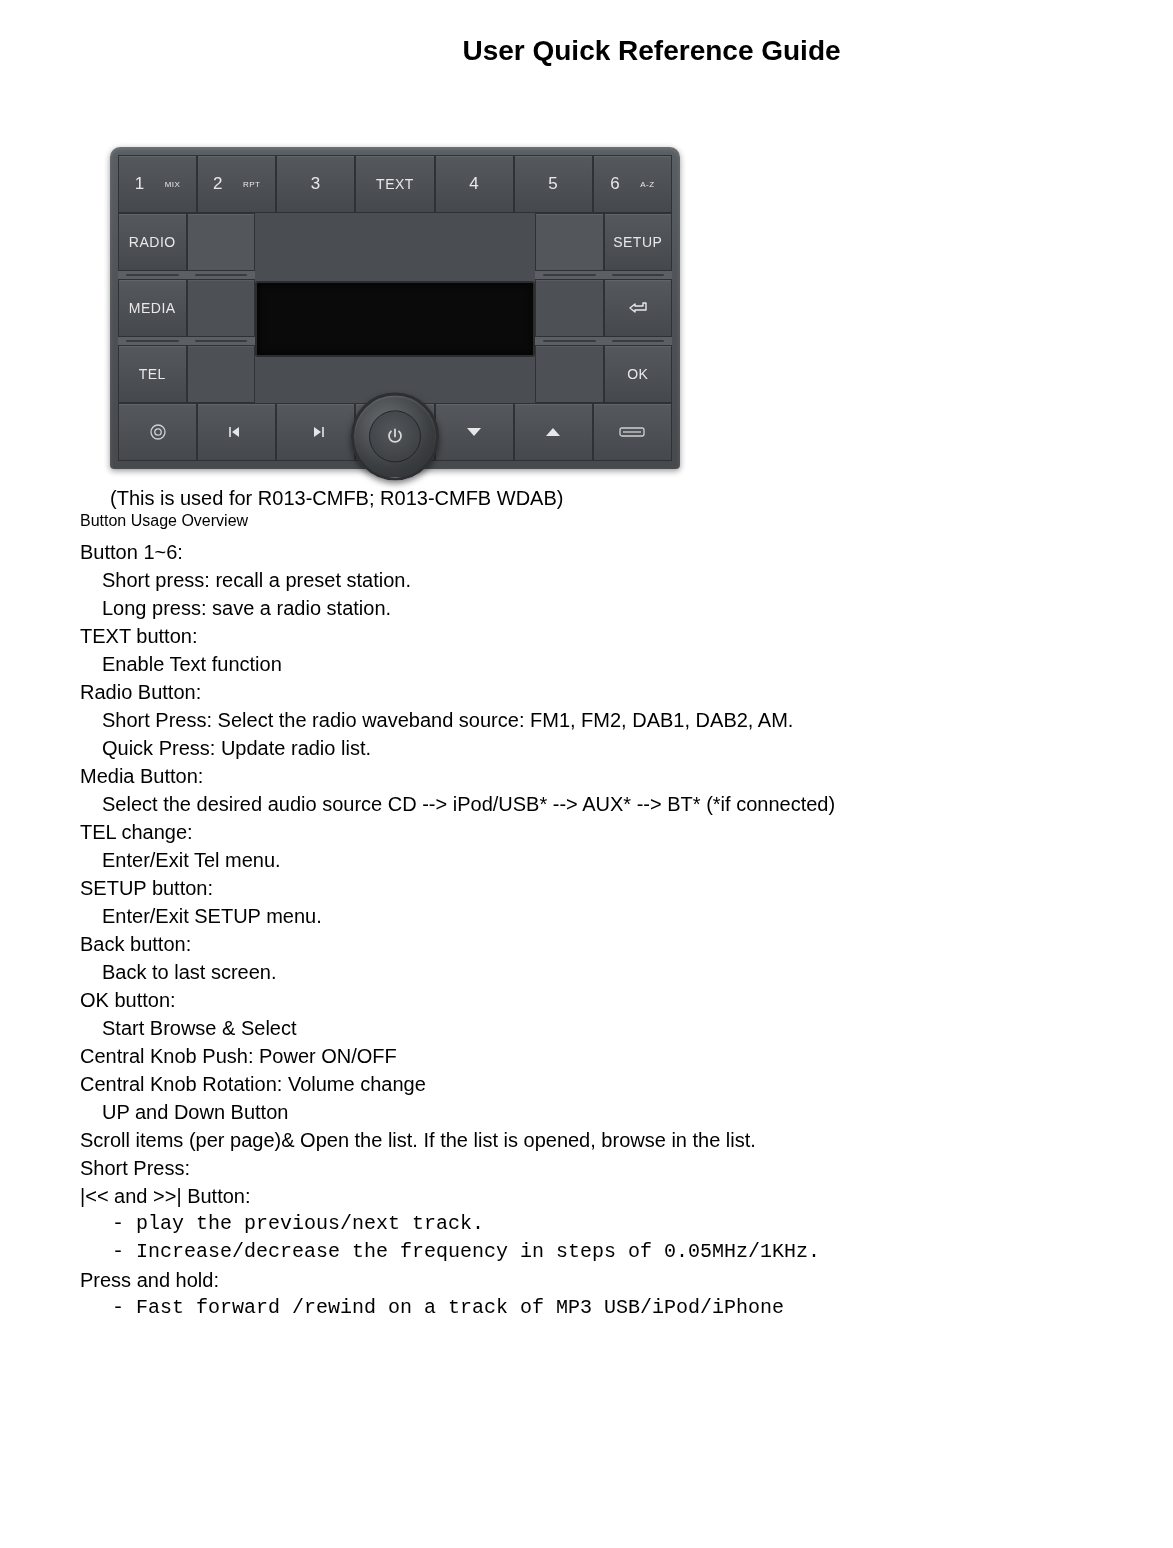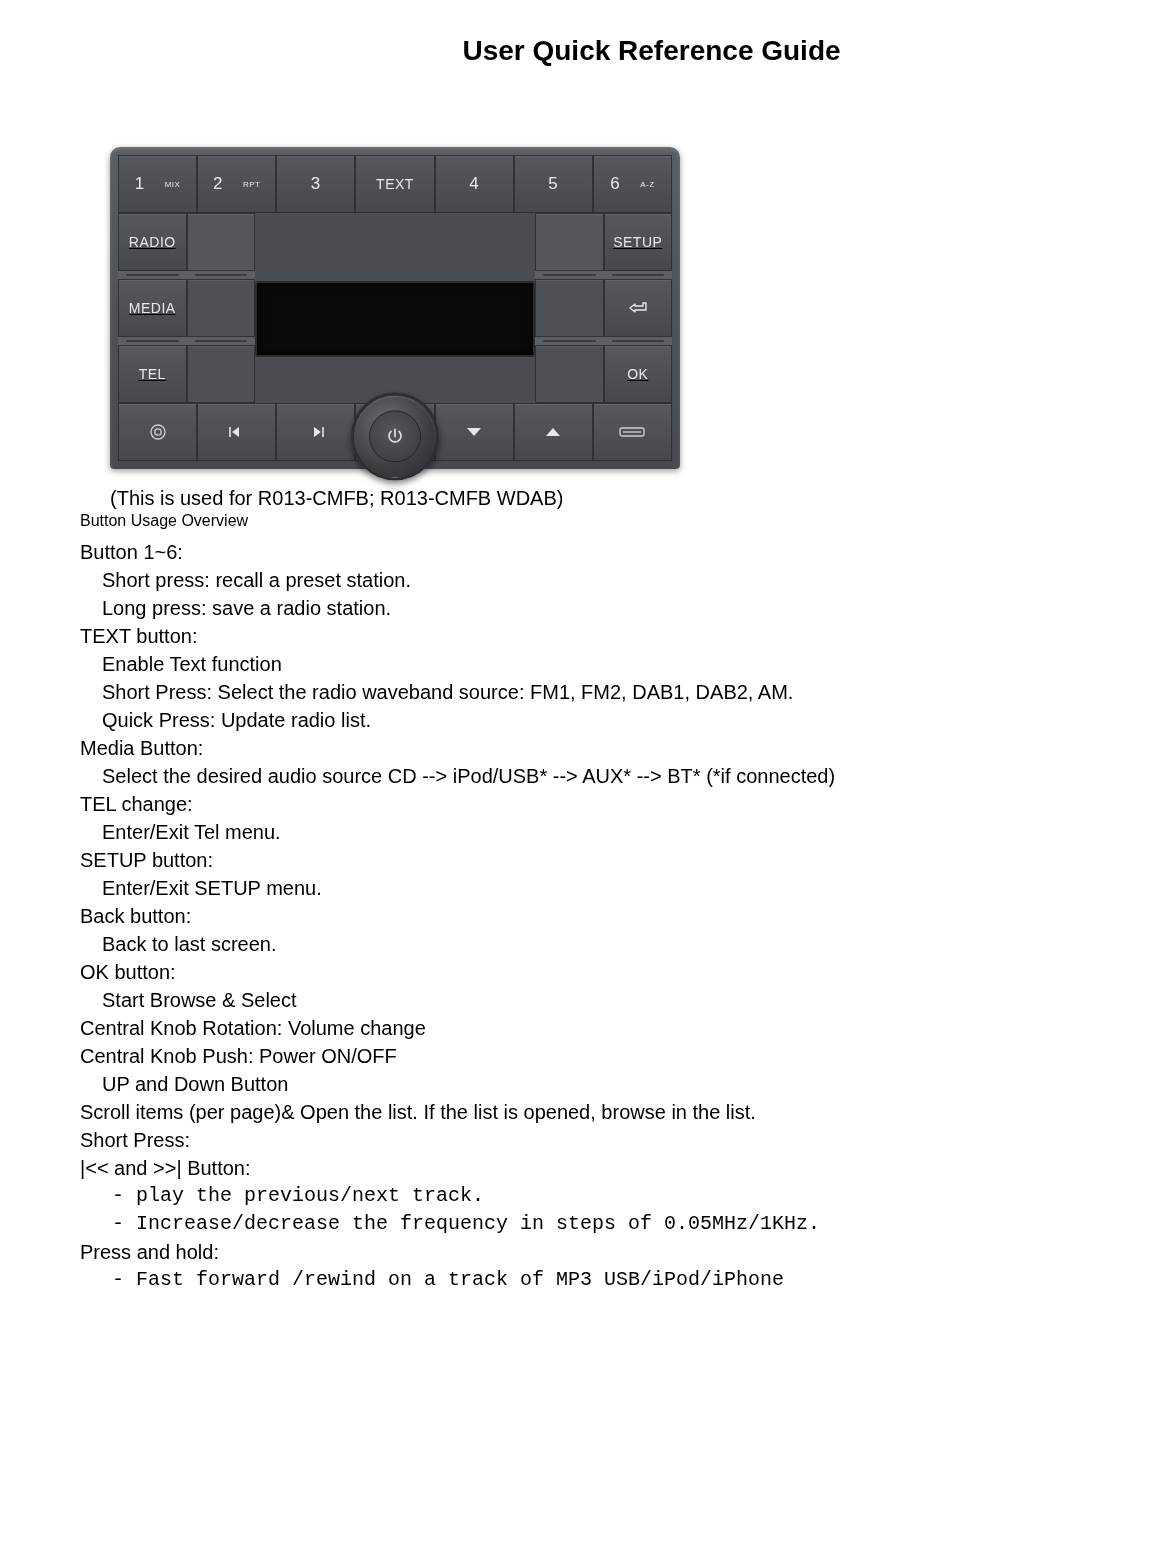--- a/index.html
+++ b/index.html
@@ -49,21 +49,20 @@
     }
     .panel-btn .num {
       font-size: 17px;
     }
     .panel-btn .sub {
       font-size: 8px;
       margin-left: 20px;
     }
     .mid-wrap {
       display: flex;
-      text-decoration: underline;
     }
     .mid-col {
       display: flex;
       flex-direction: column;
       width: 90px;
     }
     .tall-btn {
       height: 58px;
       border: 1px solid #2f3235;
       background: linear-gradient(180deg, #55595d 0%, #45484c 100%);
@@ -316,34 +315,35 @@
 <div class="caption">(This is used for R013-CMFB; R013-CMFB WDAB)</div>
 
 <div class="section-title">Button Usage Overview</div>
 
 <div class="body-text">
   <div>Button 1~6:</div>
   <div class="indent-1">Short press: recall a preset station.</div>
   <div class="indent-1">Long press: save a radio station.</div>
   <div>TEXT button:</div>
   <div class="indent-1">Enable Text function</div>
+  <div>Radio Button:</div>
   <div class="indent-1">Short Press: Select the radio waveband source: FM1, FM2, DAB1, DAB2, AM.</div>
   <div class="indent-1">Quick Press: Update radio list.</div>
   <div>Media Button:</div>
   <div class="indent-1">Select the desired audio source CD --&gt; iPod/USB* --&gt; AUX* --&gt; BT* (*if connected)</div>
   <div>TEL change:</div>
   <div class="indent-1">Enter/Exit Tel menu.</div>
   <div>SETUP button:</div>
   <div class="indent-1">Enter/Exit SETUP menu.</div>
   <div>Back button:</div>
   <div class="indent-1">Back to last screen.</div>
   <div>OK button:</div>
   <div class="indent-1">Start Browse &amp; Select</div>
+  <div>Central Knob Push: Power ON/OFF</div>
   <div>Central Knob Rotation: Volume change</div>
-  <div>Central Knob Push: Power ON/OFF</div>
   <div class="indent-1">UP and Down Button</div>
   <div>Scroll items (per page)&amp; Open the list. If the list is opened, browse in the list.</div>
   <div>Short Press:</div>
   <div>|&lt;&lt; and &gt;&gt;| Button:</div>
   <div class="indent-2">- play the previous/next track.</div>
   <div class="indent-2">- Increase/decrease the frequency in steps of 0.05MHz/1KHz.</div>
   <div>Press and hold:</div>
   <div class="indent-2">- Fast forward /rewind on a track of MP3 USB/iPod/iPhone</div>
 </div>
 

